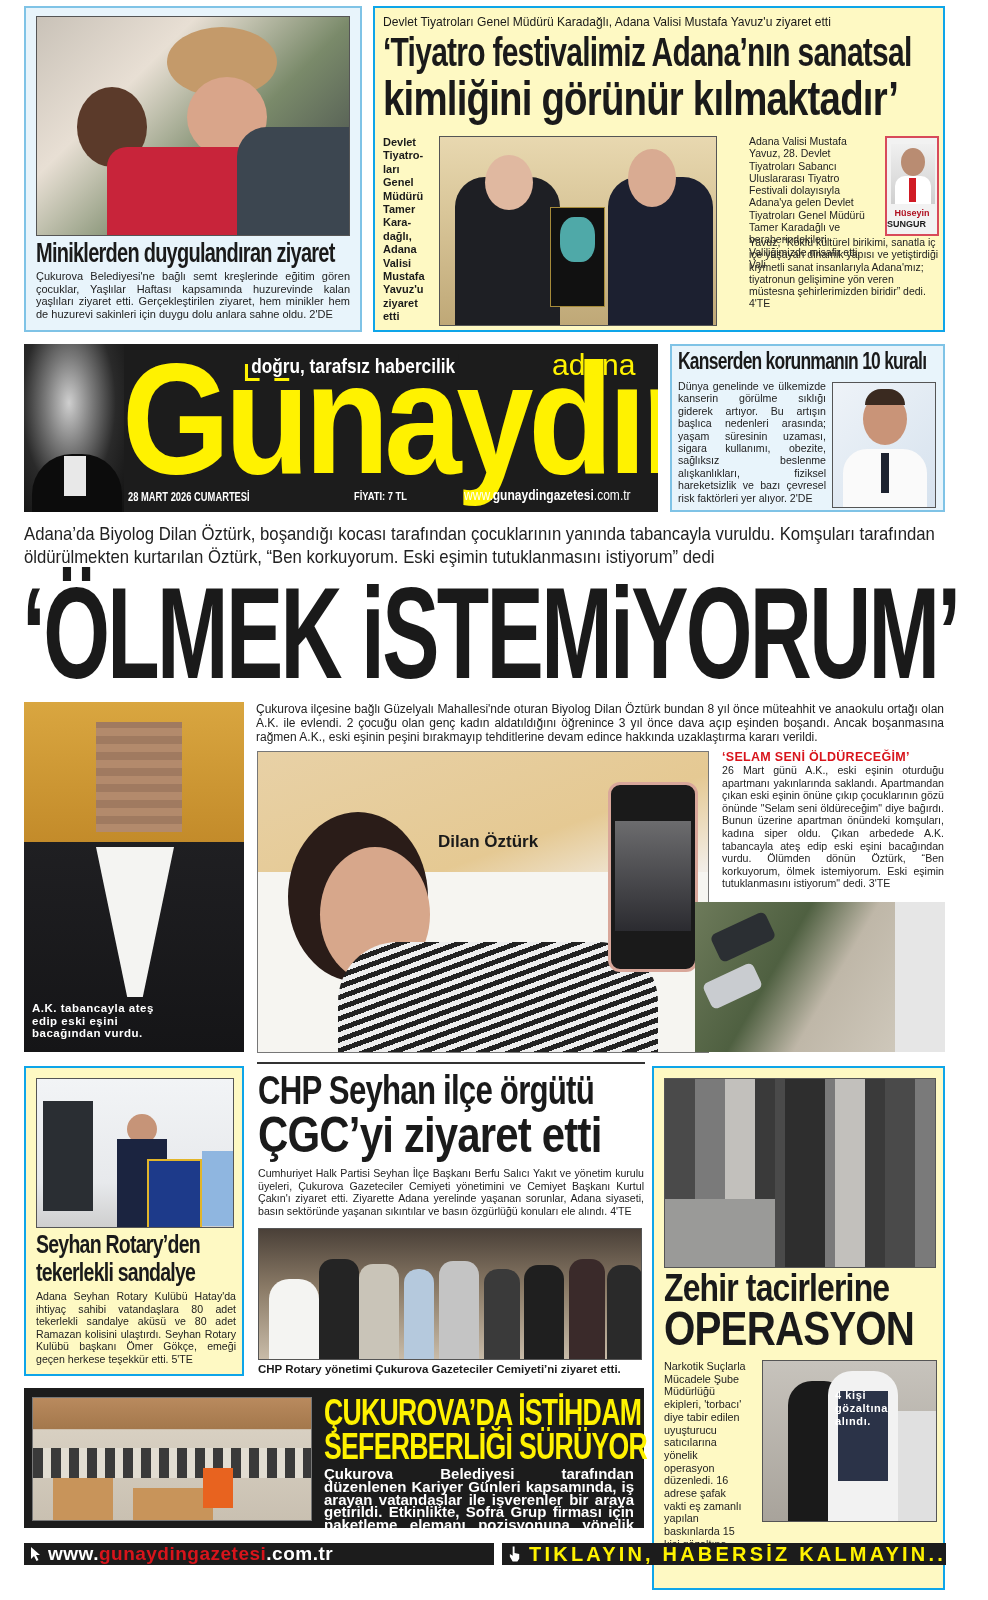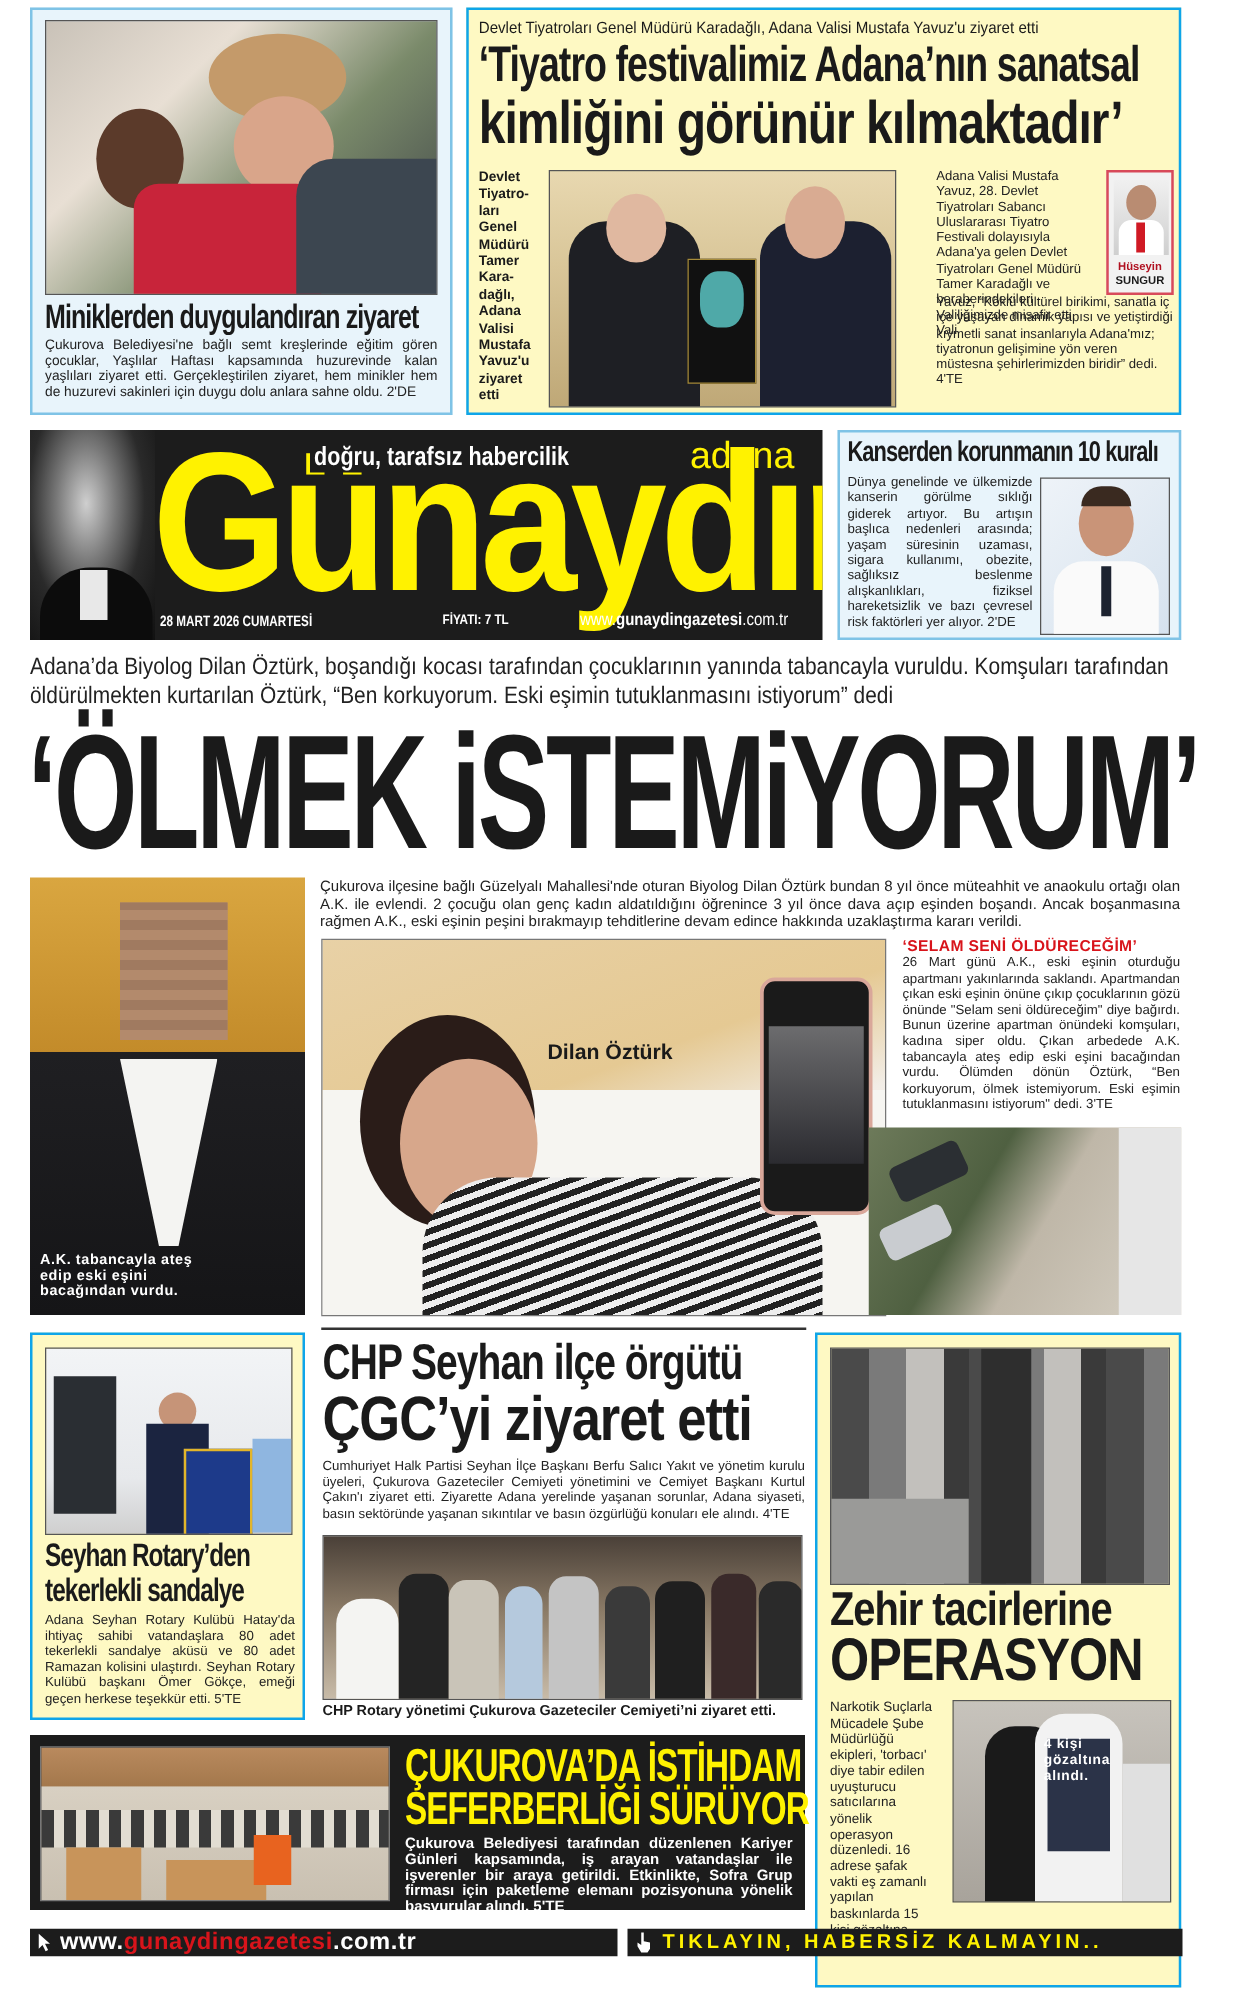--- a/index.html
+++ b/index.html
@@ -43,21 +43,21 @@
     <div class="abs" style="left:120px;top:80px;width:35px;height:45px;background:#4fa9a8;border-radius:40%"></div>
   </div>
   <div class="abs body-txt" style="left:374px;top:127px;width:130px;font-size:10.5px;line-height:12.3px">Adana Valisi Mustafa Yavuz, 28. Devlet Tiyatroları Sabancı Uluslararası Tiyatro Festivali dolayısıyla Adana'ya gelen Devlet Tiyatroları Genel Müdürü Tamer Karadağlı ve beraberindekileri Valiliğimizde misafir etti. Vali</div>
   <div class="abs" style="left:510px;top:128px;width:54px;height:100px;border:2px solid #d84a5a;background:#f2f2f2;">
     <div class="abs" style="left:4px;top:6px;width:44px;height:60px;background:linear-gradient(180deg,#f0f0f0 0%,#cfcfcf 100%);">
       <div class="abs" style="left:10px;top:4px;width:24px;height:28px;border-radius:50%;background:#b98c72"></div>
       <div class="abs" style="left:4px;top:32px;width:36px;height:28px;background:#fff;border-radius:10px 10px 0 0"></div>
       <div class="abs" style="left:18px;top:34px;width:7px;height:24px;background:#d01a24"></div>
     </div>
     <div class="abs" style="left:0;top:70px;width:50px;text-align:center;font-size:9px;font-weight:bold;color:#b01020">Hüseyin</div>
-    <div class="abs" style="left:0;top:81px;width:50px;text-align:center;font-size:9px;font-weight:bold">SUNGUR</div>
+    <div class="abs" style="left:0;top:81px;width:50px;font-size:9px;font-weight:bold">SUNGUR</div>
   </div>
   <div class="abs body-txt" style="left:374px;top:228px;width:192px;font-size:10.5px;line-height:12.3px">Yavuz, “Köklü kültürel birikimi, sanatla iç içe yaşayan dinamik yapısı ve yetiştirdiği kıymetli sanat insanlarıyla Adana'mız; tiyatronun gelişimine yön veren müstesna şehirlerimizden biridir” dedi. 4'TE</div>
 </div>
 
 <div class="abs" style="left:24px;top:344px;width:634px;height:168px;background:#1c1c1c;overflow:hidden">
   <div class="abs" style="left:0;top:0;width:100px;height:168px;background:radial-gradient(ellipse at 45% 35%,#cfcfcf 0%,#7a7a7a 30%,#2a2a2a 60%,#111 100%)">
     <div class="abs" style="left:8px;top:110px;width:90px;height:58px;background:#0c0c0c;border-radius:40px 40px 0 0"></div>
     <div class="abs" style="left:40px;top:112px;width:22px;height:40px;background:#e8e8e8"></div>
   </div>
   <div class="abs cond" style="left:98px;top:-6px;font-size:158px;line-height:160px;color:#fff200;transform:scaleX(0.88);letter-spacing:-6px">Günaydın</div>
@@ -160,29 +160,29 @@
 
 <div class="abs" style="left:24px;top:1388px;width:620px;height:140px;background:#1c1c1c">
   <div class="photo" style="left:8px;top:9px;width:280px;height:124px;background:linear-gradient(180deg,#b98a5e 0%,#a4784c 25%,#d8d0c2 26%,#c9c0b1 100%);border:1px solid #777">
     <div class="abs" style="left:0;top:50px;width:280px;height:30px;background:repeating-linear-gradient(90deg,#3a3a3a 0 10px,#e2ddd2 10px 18px)"></div>
     <div class="abs" style="left:20px;top:80px;width:60px;height:44px;background:#c8945a"></div>
     <div class="abs" style="left:100px;top:90px;width:80px;height:34px;background:#c8945a"></div>
     <div class="abs" style="left:170px;top:70px;width:30px;height:40px;background:#e8631f"></div>
   </div>
   <div class="abs cond" style="left:300px;top:6px;font-size:37px;line-height:38px;color:#fff200;transform:scaleX(0.72)">ÇUKUROVA’DA İSTİHDAM</div>
   <div class="abs cond" style="left:300px;top:40px;font-size:37px;line-height:38px;color:#fff200;transform:scaleX(0.72)">SEFERBERLİĞİ SÜRÜYOR</div>
-  <div class="abs just" style="left:300px;top:80px;width:310px;font-size:12px;line-height:12.8px;color:#fff;font-weight:bold">Çukurova Belediyesi tarafından düzenlenen Kariyer Günleri kapsamında, iş arayan vatandaşlar ile işverenler bir araya getirildi. Etkinlikte, Sofra Grup firması için paketleme elemanı pozisyonuna yönelik başvurular alındı. 5'TE</div>
+  <div class="abs just" style="left:300px;top:80px;width:310px;font-size:15px;line-height:12.8px;color:#fff;font-weight:bold">Çukurova Belediyesi tarafından düzenlenen Kariyer Günleri kapsamında, iş arayan vatandaşlar ile işverenler bir araya getirildi. Etkinlikte, Sofra Grup firması için paketleme elemanı pozisyonuna yönelik başvurular alındı. 5'TE</div>
 </div>
 
 <div class="abs" style="left:24px;top:1543px;width:470px;height:22px;background:#1c1c1c;display:flex;align-items:center;padding-left:6px">
   <svg width="12" height="16" viewBox="0 0 12 16">
       <path d="M1 1 L1 13 L4 10 L6.5 15 L8.5 14 L6 9 L10 9 Z" fill="#fff"></path>
     </svg>
   <span style="margin-left:6px;font-size:19px;font-weight:bold;letter-spacing:0.5px;white-space:nowrap">
     <span style="color:#fff">www.</span><span style="color:#d8141b">gunaydingazetesi</span><span style="color:#fff">.com.tr</span>
   </span>
 </div>
 <div class="abs" style="left:502px;top:1543px;width:444px;height:22px;background:#1c1c1c;display:flex;align-items:center;padding-left:6px">
   <svg width="14" height="18" viewBox="0 0 14 18">
       <path d="M5 1 L7 1 L7 8 L12 9 L12 14 L10 17 L5 17 L2 12 L2 9 L5 11 Z" fill="#fff"></path>
     </svg>
-  <span style="margin-left:8px;font-size:16px;font-weight:bold;color:#fff200;letter-spacing:3.2px;white-space:nowrap">TIKLAYIN, HABERSİZ KALMAYIN..</span>
+  <span style="margin-left:8px;font-size:20px;font-weight:bold;color:#fff200;letter-spacing:3.2px;white-space:nowrap">TIKLAYIN, HABERSİZ KALMAYIN..</span>
 </div>
 
 </body></html>

